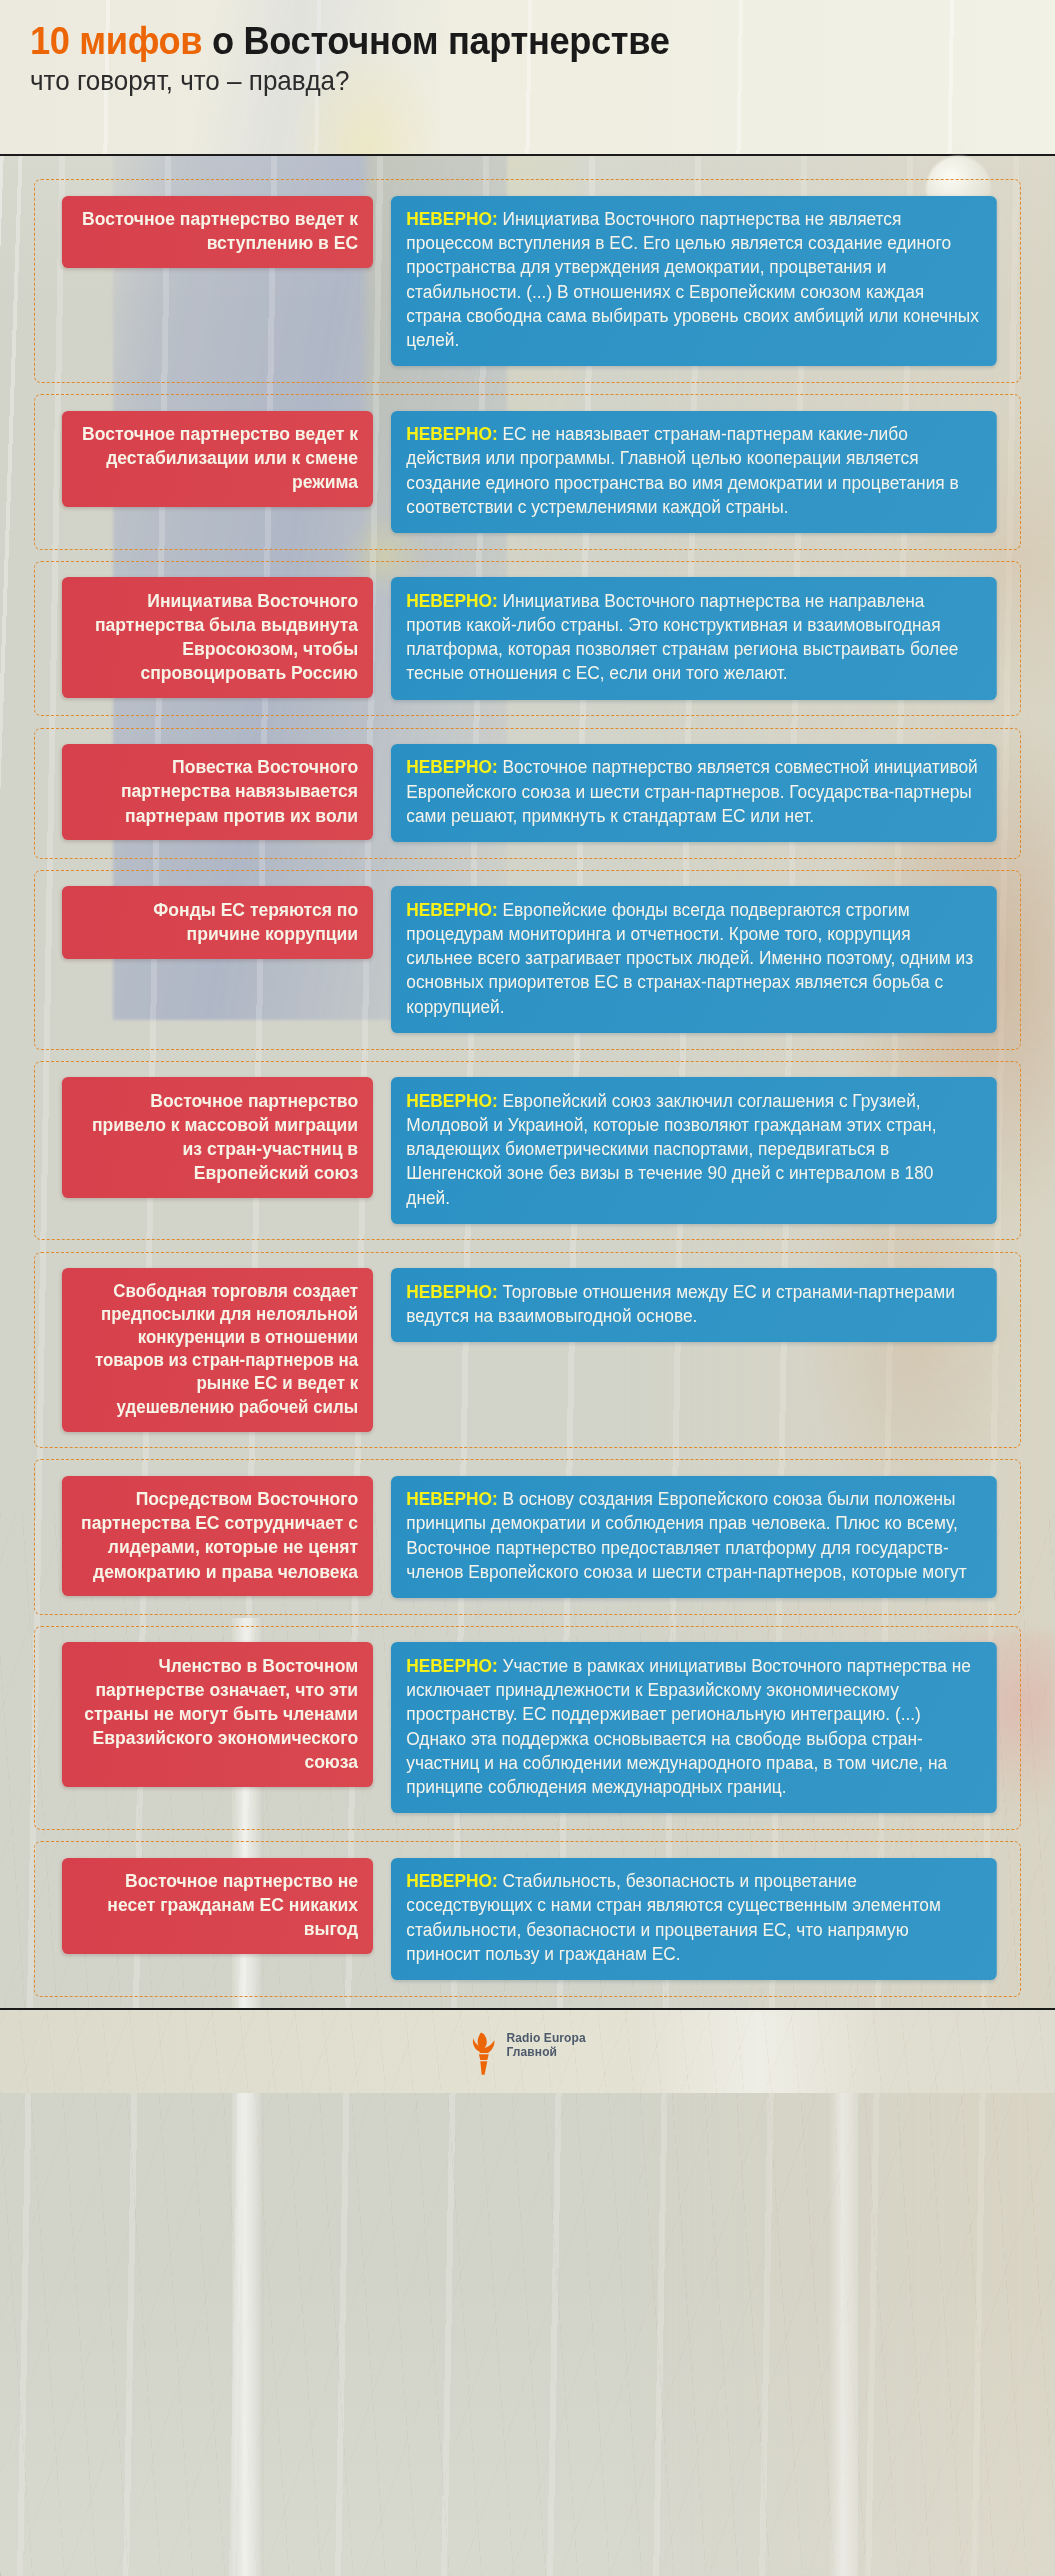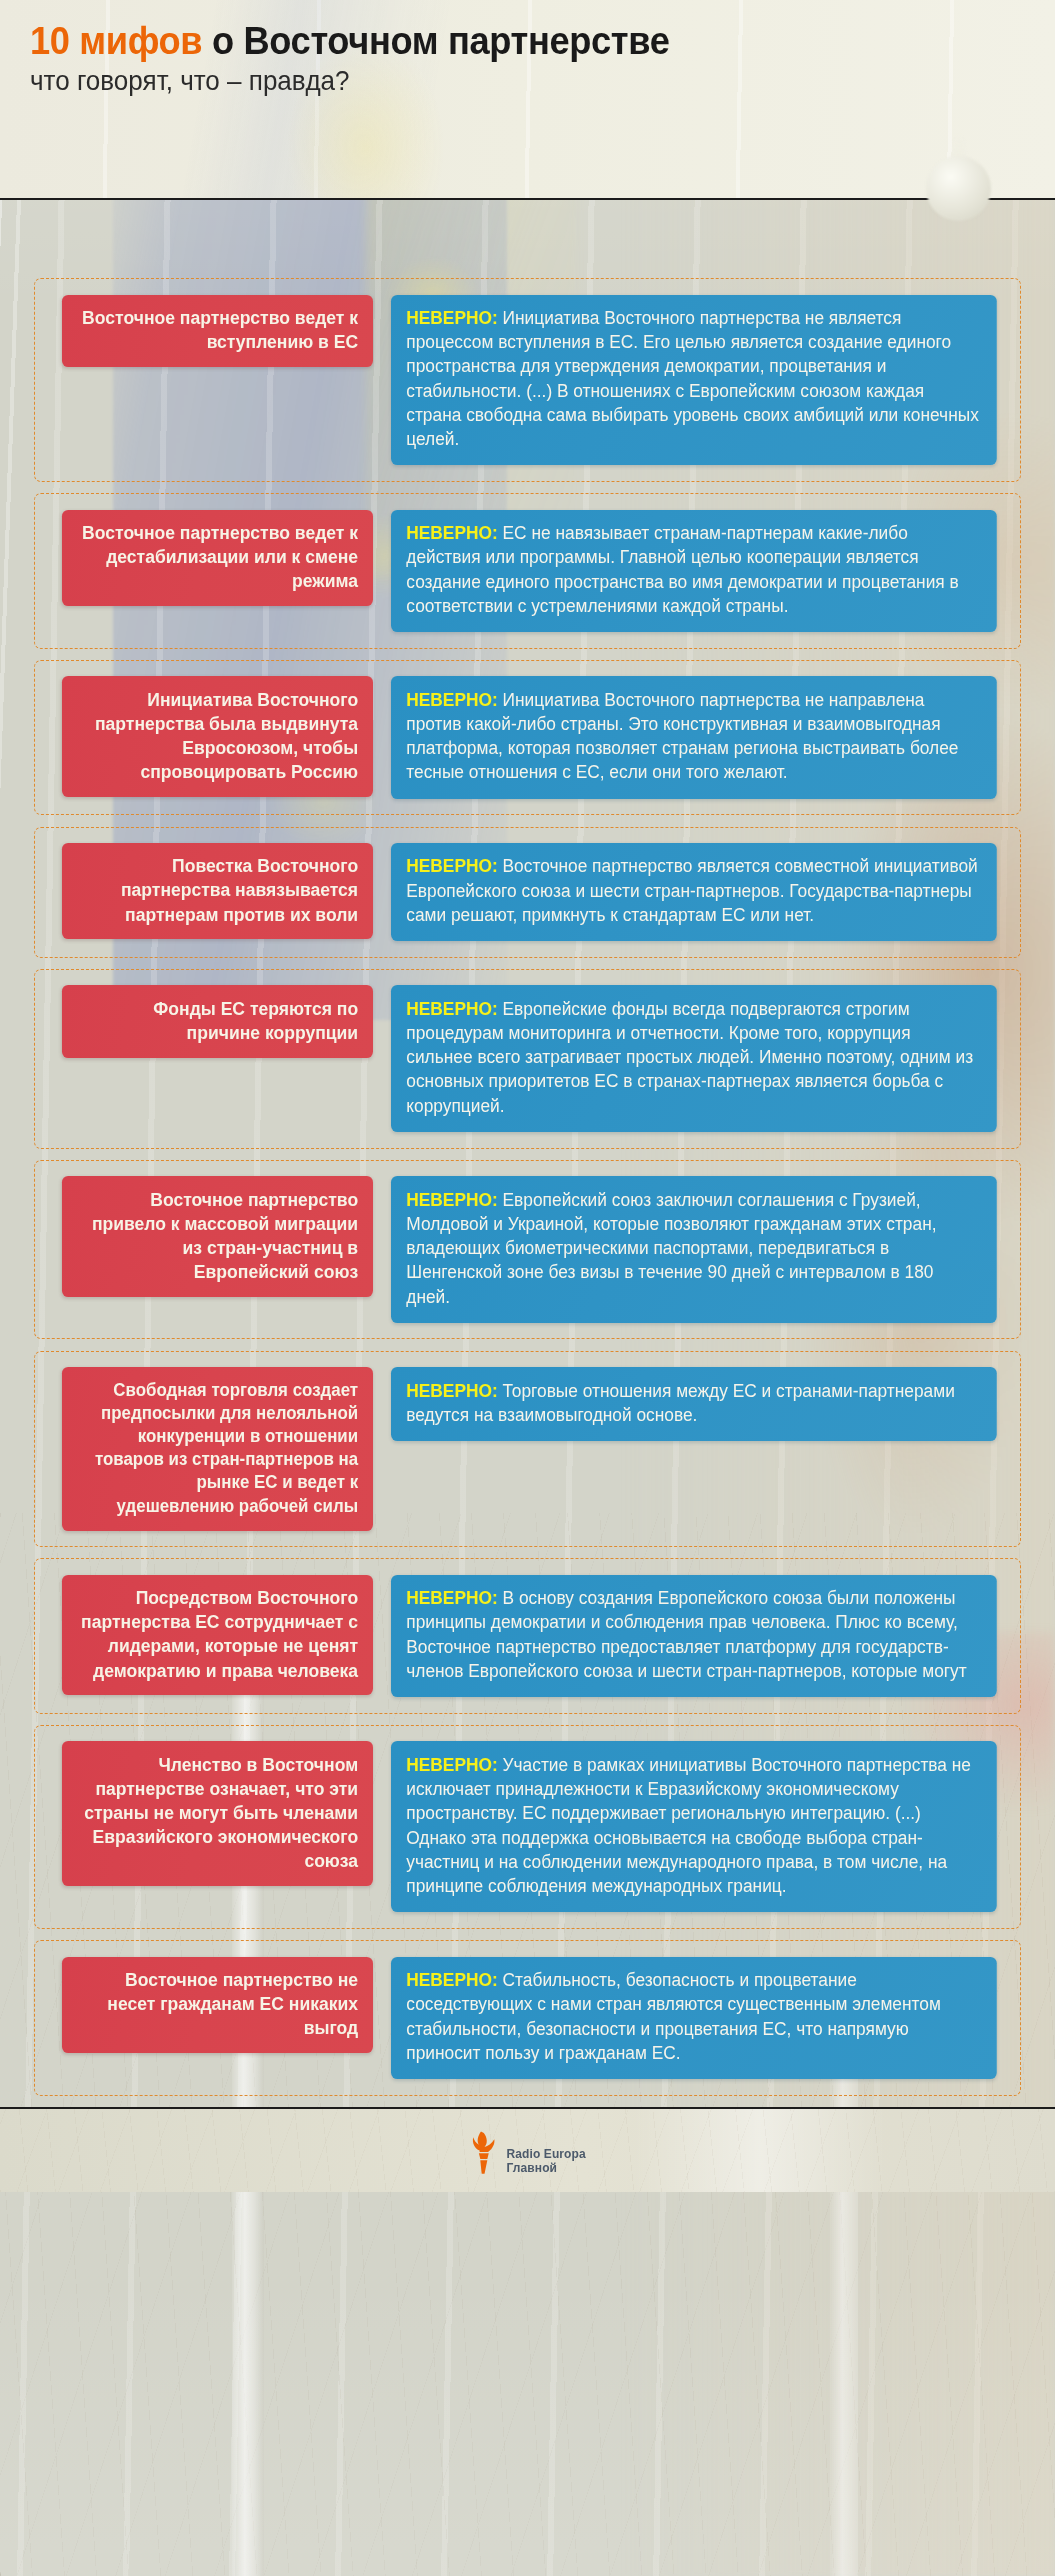--- a/index.html
+++ b/index.html
@@ -106,21 +106,21 @@
     filter:blur(4.2px);
   }
   .bg-vignette{
     position:absolute; inset:0;
     background:linear-gradient(180deg, rgba(255,255,255,.18), rgba(255,255,255,0) 12%, rgba(255,255,255,0) 88%, rgba(255,255,255,.10));
   }
 
   
   #header{
     position:relative;
-    height:200px;
+    height:156px;
     background:linear-gradient(90deg,#eceade 0%, #efeee1 50%, #f2f1e6 100%);
     overflow:hidden;
     border-bottom:2.8px solid #1b1b1b;
   }
   #header .hdr-bg{
     position:absolute; inset:0;
     background:
       radial-gradient(ellipse 113px 155px at 366px 148px, rgba(243,225,110,.28), transparent 70%),
       linear-gradient(100deg, rgba(150,165,205,.00) 211px, rgba(150,165,205,.18) 296px, rgba(150,165,205,.05) 394px, transparent 450px),
       repeating-linear-gradient(91deg, rgba(255,255,255,0) 0 106px, rgba(255,255,255,.45) 106px 110px, rgba(255,255,255,0) 110px 211px);
@@ -137,22 +137,21 @@
   .title-main .accent{ color:#ec6608; }
   .title-sub{
     margin-top:4.2px;
     font-size:28px; color:#2b2b2b; font-weight:normal; line-height:1.1;
     transform:scaleX(.93); transform-origin:left center;
   }
 
   
   #cards{
     position:relative;
-    padding:30px 34px 0 34px;
-    margin-top:48px;
+    padding:23px 34px 0 34px;
   }
   .myth-row{
     position:relative;
     border:1.4px dashed #e08a2e;
     border-radius:7px;
     padding:15.5px 14px 15.5px 14px;
     margin-bottom:11.3px;
     display:flex;
     gap:18.3px;
     align-items:flex-start;
@@ -200,21 +199,21 @@
   }
   #footer .ft-bg{
     position:absolute; inset:0;
     background:
       repeating-linear-gradient(84deg, rgba(150,130,105,.07) 0 0.7px, transparent 0.7px 27.4px),
       repeating-linear-gradient(-70deg, rgba(150,130,105,.06) 0 0.7px, transparent 0.7px 39px),
       linear-gradient(90deg, transparent 60%, rgba(255,255,255,.45) 72%, transparent 84%);
   }
   .logo{
     position:relative;
-    display:flex; align-items:flex-end; gap:7.7px;
+    display:flex; align-items:flex-start; gap:7.7px;
     transform:translateY(2.1px);
   }
   .logo svg{ display:block; }
   .logo-text{
     font-size:12px; font-weight:bold; color:#4c5a6b;
     line-height:1.18; letter-spacing:0.1px;
   }
 </style>
 </head>
 <body>

